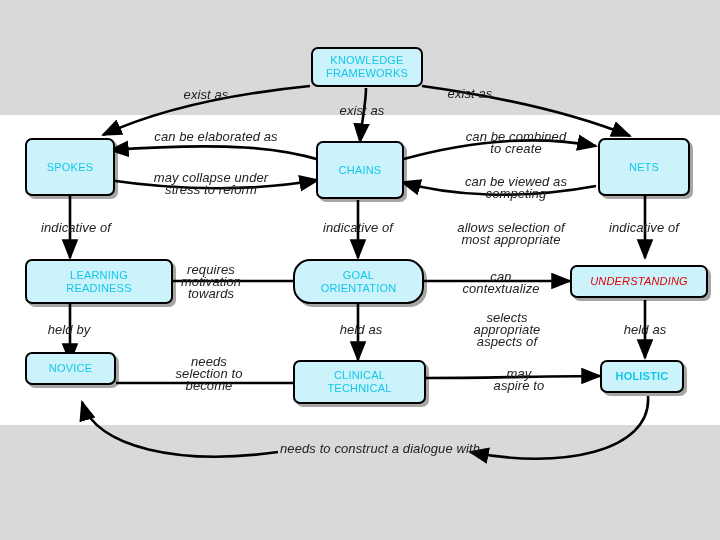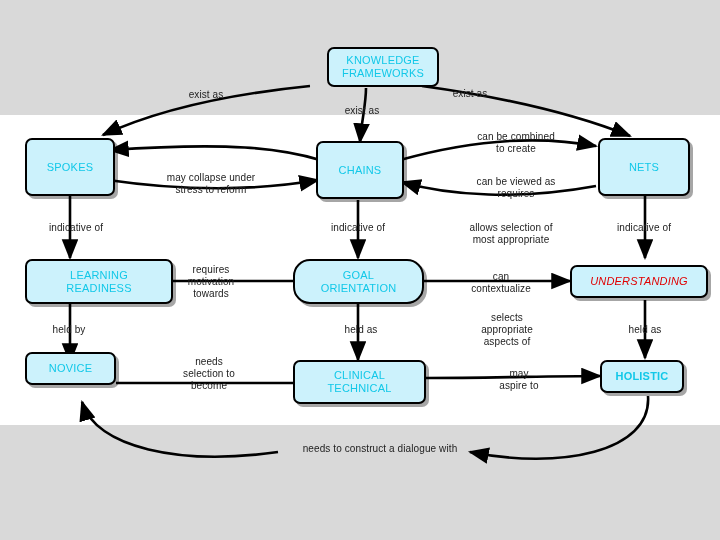--- a/index.html
+++ b/index.html
@@ -23,22 +23,23 @@
     line-height:13px;
     text-align:center;
     display:flex;align-items:center;justify-content:center;
     letter-spacing:.2px;
   }
   .node.cyan{color:#12c8e8;}
   .node.red{color:#e00000;}
   .node.shadow{box-shadow:3px 3px 0 rgba(0,0,0,.35);}
   .lbl{
     position:absolute;
-    font-size:10px;
+    font-size:13px;
     line-height:12px;
+    font-style:italic;
     color:#222;
     text-align:center;
     letter-spacing:.1px;
   }
 </style>
 </head>
 <body>
 
 <div id="stage">
   <div id="whitebg"></div>
@@ -83,21 +84,21 @@
 
       <path d="M116,383 C160,383 250,383 318,383"></path>
 
       <path d="M426,378 C490,378 550,376 600,376"></path>
 
       <path d="M648,396 C652,452 560,470 470,452"></path>
       <path d="M278,452 C180,466 96,448 82,402"></path>
     </g>
   </svg>
 
-  <div class="node cyan" style="left:311px;top:47px;width:112px;height:40px;margin-left:16px;">
+  <div class="node cyan" style="left:311px;top:47px;width:112px;height:40px;">
     <span style="white-space:pre-line;">KNOWLEDGE
 FRAMEWORKS</span>
   </div>
 
   <div class="node cyan shadow" style="left:25px;top:138px;width:90px;height:58px;">
     <span style="white-space:pre-line;">SPOKES</span>
   </div>
 
   <div class="node cyan shadow" style="left:316px;top:141px;width:88px;height:58px;">
     <span style="white-space:pre-line;">CHAINS</span>
@@ -131,27 +132,28 @@
   </div>
 
   <div class="node cyan shadow" style="left:600px;top:360px;width:84px;height:33px;font-weight:bold;">
     <span style="white-space:pre-line;">HOLISTIC</span>
   </div>
 
   <div class="lbl" style="left:166px;top:89px;width:80px;white-space:pre-line;">exist as</div>
   <div class="lbl" style="left:430px;top:88px;width:80px;white-space:pre-line;">exist as</div>
   <div class="lbl" style="left:322px;top:105px;width:80px;white-space:pre-line;">exist as</div>
 
+  <div class="lbl" style="left:146px;top:131px;width:140px;white-space:pre-line;">can be elaborated as</div>
   <div class="lbl" style="left:443px;top:131px;width:146px;white-space:pre-line;">can be combined
 to create</div>
 
   <div class="lbl" style="left:140px;top:172px;width:142px;white-space:pre-line;">may collapse under
 stress to reform</div>
   <div class="lbl" style="left:443px;top:176px;width:146px;white-space:pre-line;">can be viewed as
-requires</div>
+competing</div>
 
   <div class="lbl" style="left:26px;top:222px;width:100px;white-space:pre-line;">indicative of</div>
   <div class="lbl" style="left:308px;top:222px;width:100px;white-space:pre-line;">indicative of</div>
   <div class="lbl" style="left:438px;top:222px;width:146px;white-space:pre-line;">allows selection of
 most appropriate</div>
   <div class="lbl" style="left:594px;top:222px;width:100px;white-space:pre-line;">indicative of</div>
 
   <div class="lbl" style="left:156px;top:264px;width:110px;white-space:pre-line;">requires
 motivation
 towards</div>

